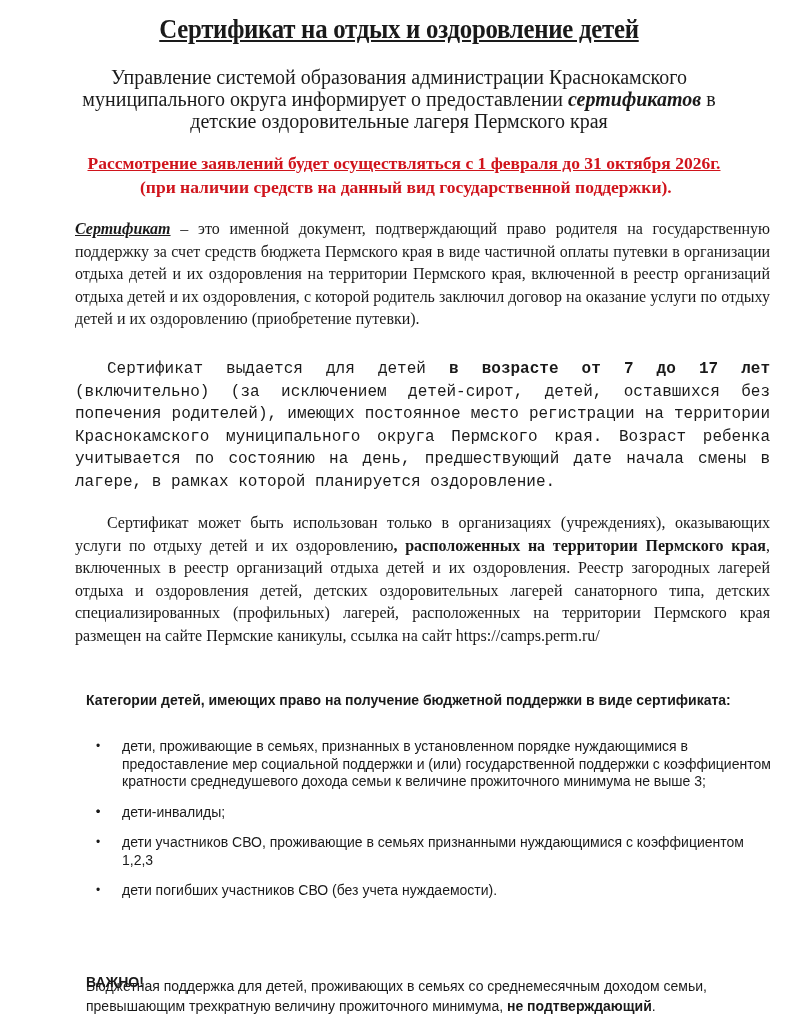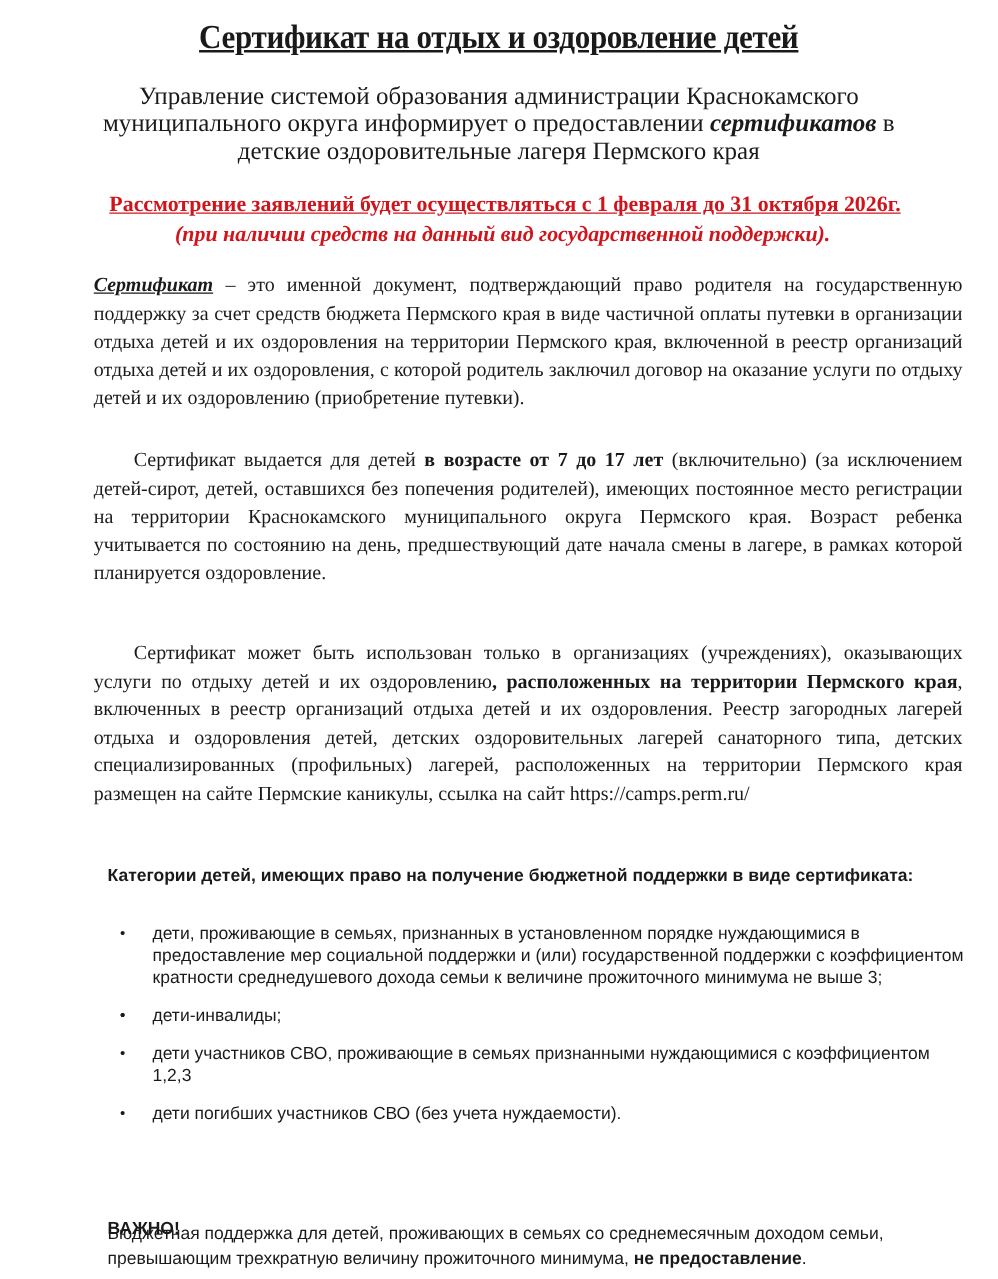--- a/index.html
+++ b/index.html
@@ -16,28 +16,28 @@
     position: absolute; top: 66px; left: 60px; width: 678px; text-align: center;
     font-size: 20px; line-height: 22px;
   }
   .deadline {
     position: absolute; top: 153px; left: 0; width: 798px; text-align: center;
     color: #d0141c; font-size: 17.5px; font-weight: bold; text-decoration: underline;
     left: 5px;
   }
   .deadline-note {
     position: absolute; top: 177px; left: 140px; width: 600px;
-    color: #d0141c; font-size: 17.5px; font-weight: bold; font-style: italic;
+    color: #d0141c; font-size: 17.5px; font-weight: bold; 
   }
   .para {
     position: absolute; left: 75px; width: 695px; text-align: justify;
     font-size: 16px; line-height: 22.5px; text-align-last: left;
   }
   .p1 { top: 218px; }
-  .p2 { top: 358px; text-indent: 32px; }
+  .p2 { top: 358px; text-indent: 32px; font-family: Liberation Mono, monospace; }
   .p3 { top: 512px; text-indent: 32px; }
   .term { font-weight: bold; font-style: italic; text-decoration: underline; }
   b { font-weight: bold; }
 
   .categories-title {
     position: absolute; top: 690px; left: 75px; width: 690px;
     font-size: 14px; font-weight: bold; line-height: 20px;
   }
   .cat-list {
     position: absolute; top: 738px; left: 75px; width: 700px; margin: 0; padding: 0; list-style: none;
@@ -72,13 +72,13 @@
 
 <ul class="cat-list sans">
   <li><span class="bullet">•</span><span>дети, проживающие в семьях, признанных в установленном порядке нуждающимися в предоставление мер социальной поддержки и (или) государственной поддержки с коэффициентом кратности среднедушевого дохода семьи к величине прожиточного минимума не выше 3;</span></li>
   <li><span class="bullet">•</span></li>
   <li><span class="bullet">•</span><span>дети-инвалиды;</span></li>
   <li><span class="bullet">•</span><span>дети участников СВО, проживающие в семьях признанными нуждающимися с коэффициентом 1,2,3</span></li>
   <li><span class="bullet">•</span><span>дети погибших участников СВО (без учета нуждаемости).</span></li>
 </ul>
 
 <div class="important sans">ВАЖНО!</div>
-<div class="footer-note sans"><span>Бюджетная поддержка для детей, проживающих в семьях со среднемесячным доходом семьи, превышающим трехкратную величину прожиточного минимума, </span><b>не предоставление</b><span>.</span></div>
+<div class="footer-note sans"><span>Бюджетная поддержка для детей, проживающих в семьях со среднемесячным доходом семьи, превышающим трехкратную величину прожиточного минимума, </span><b>не подтверждающий</b><span>.</span></div>
 
 </body></html>

